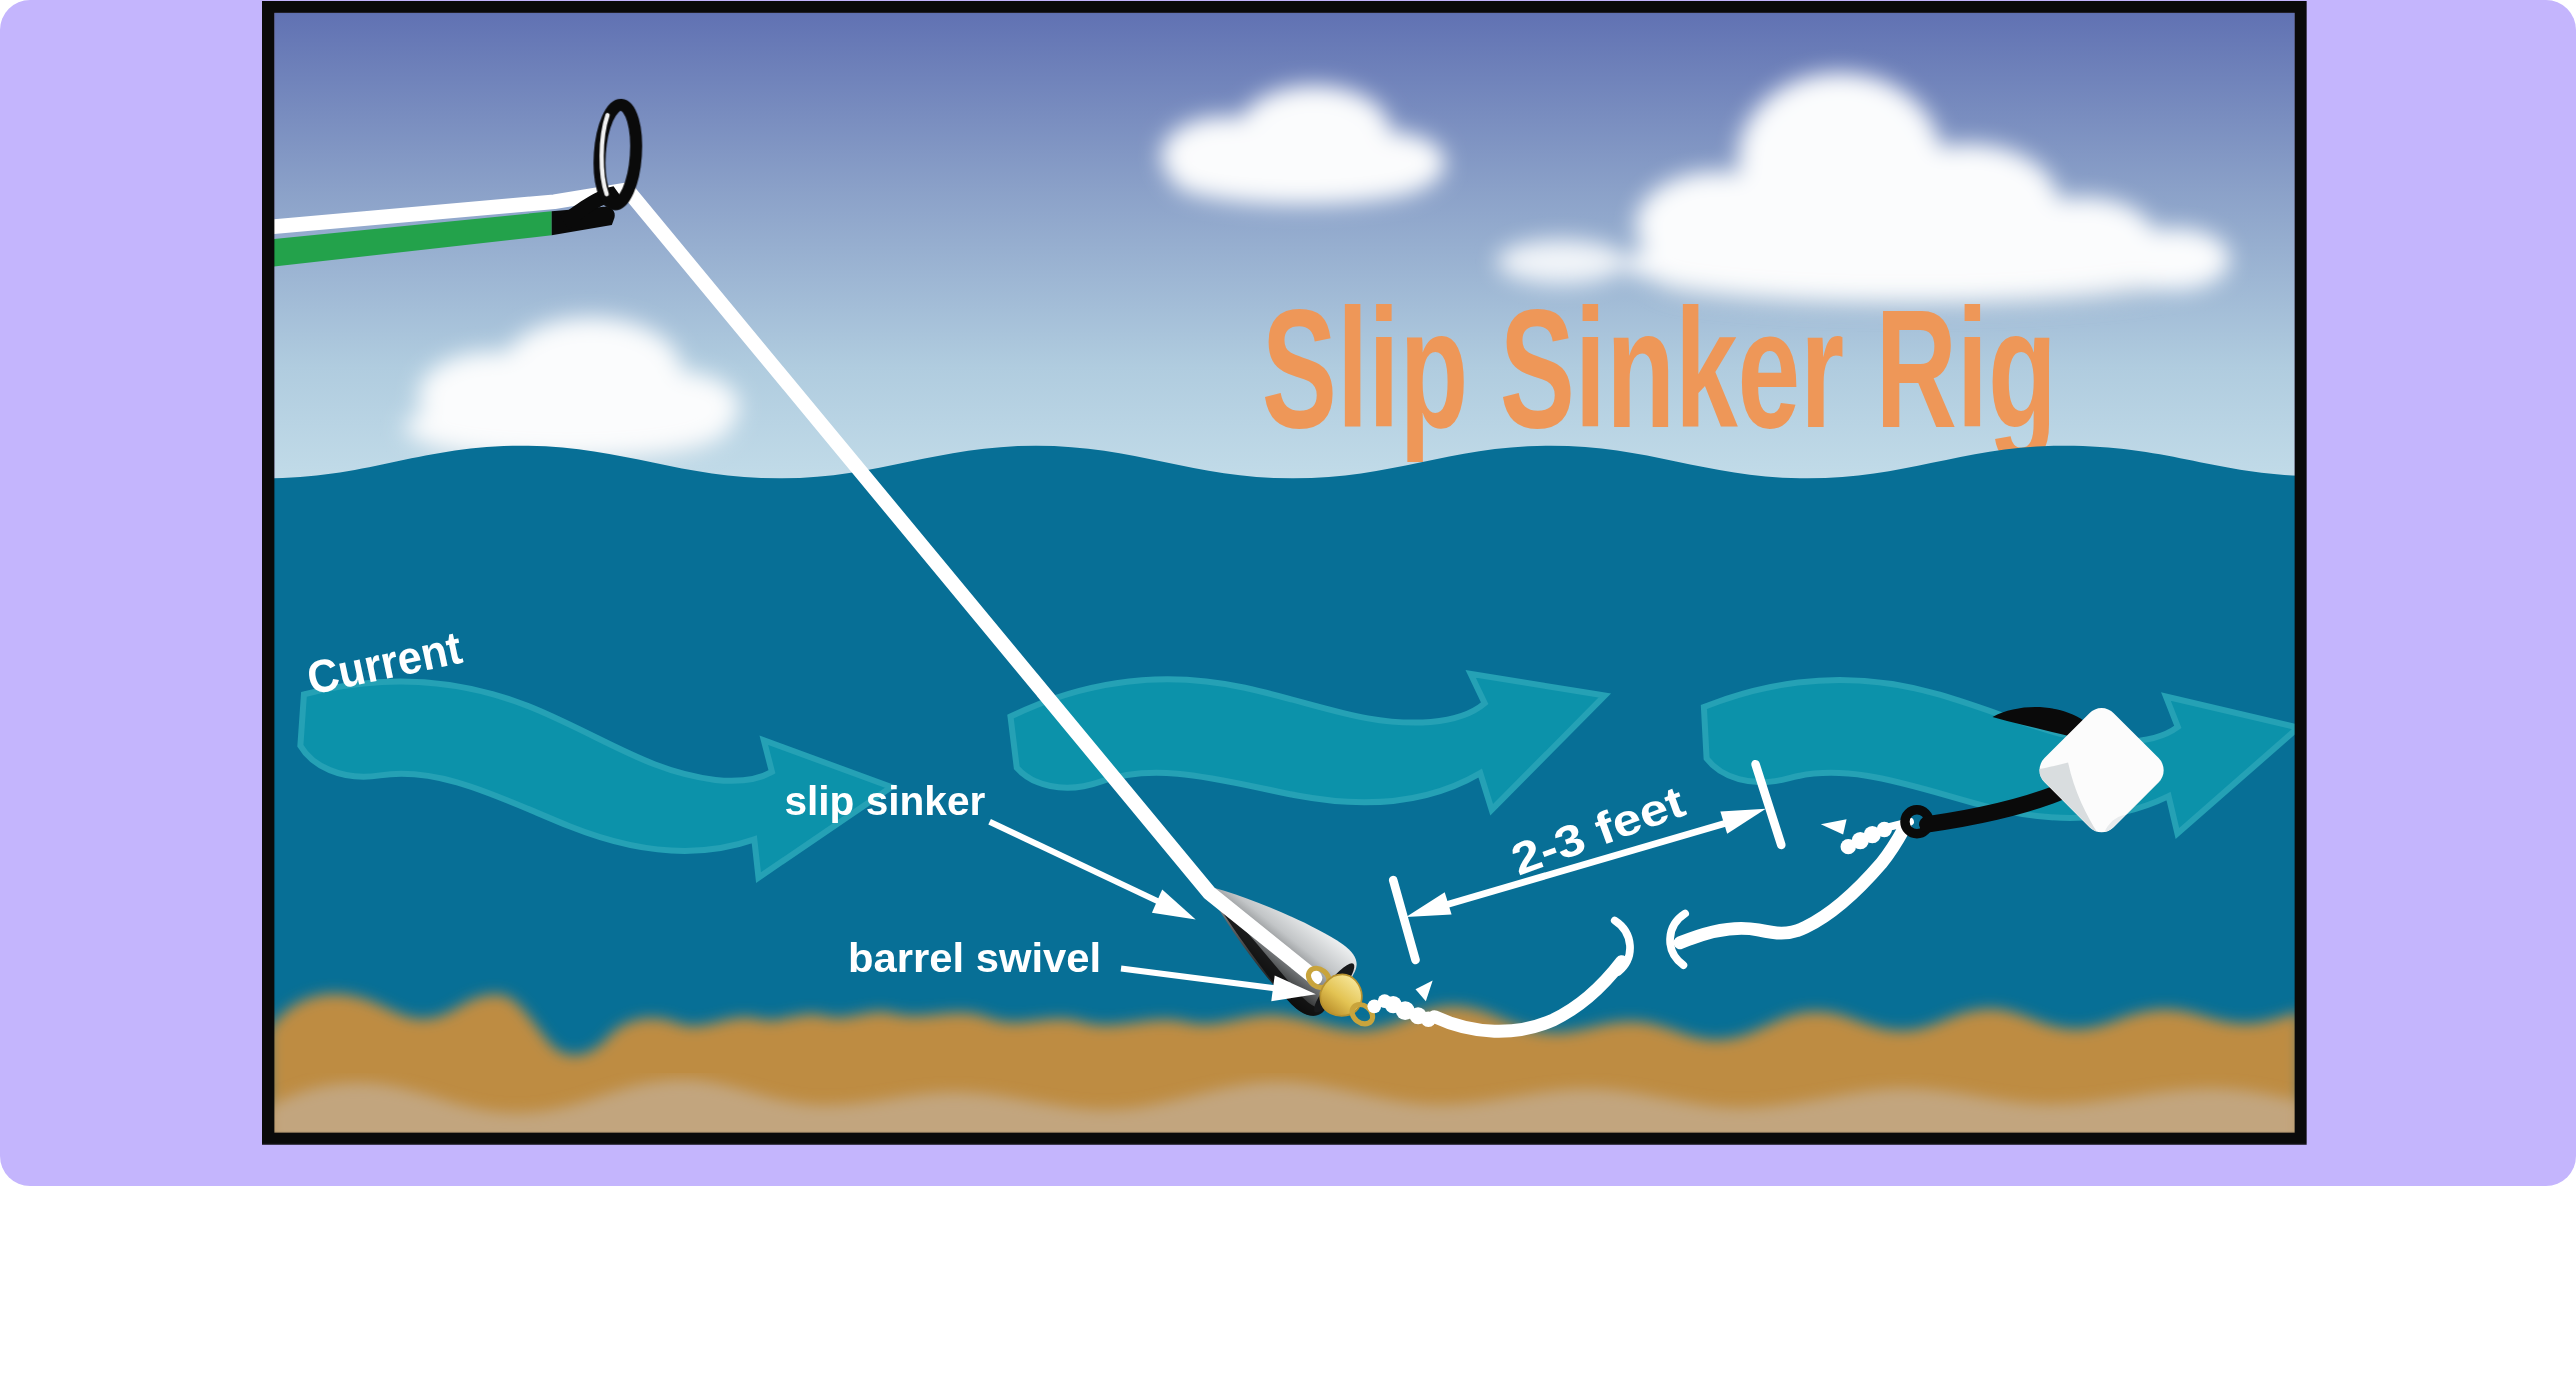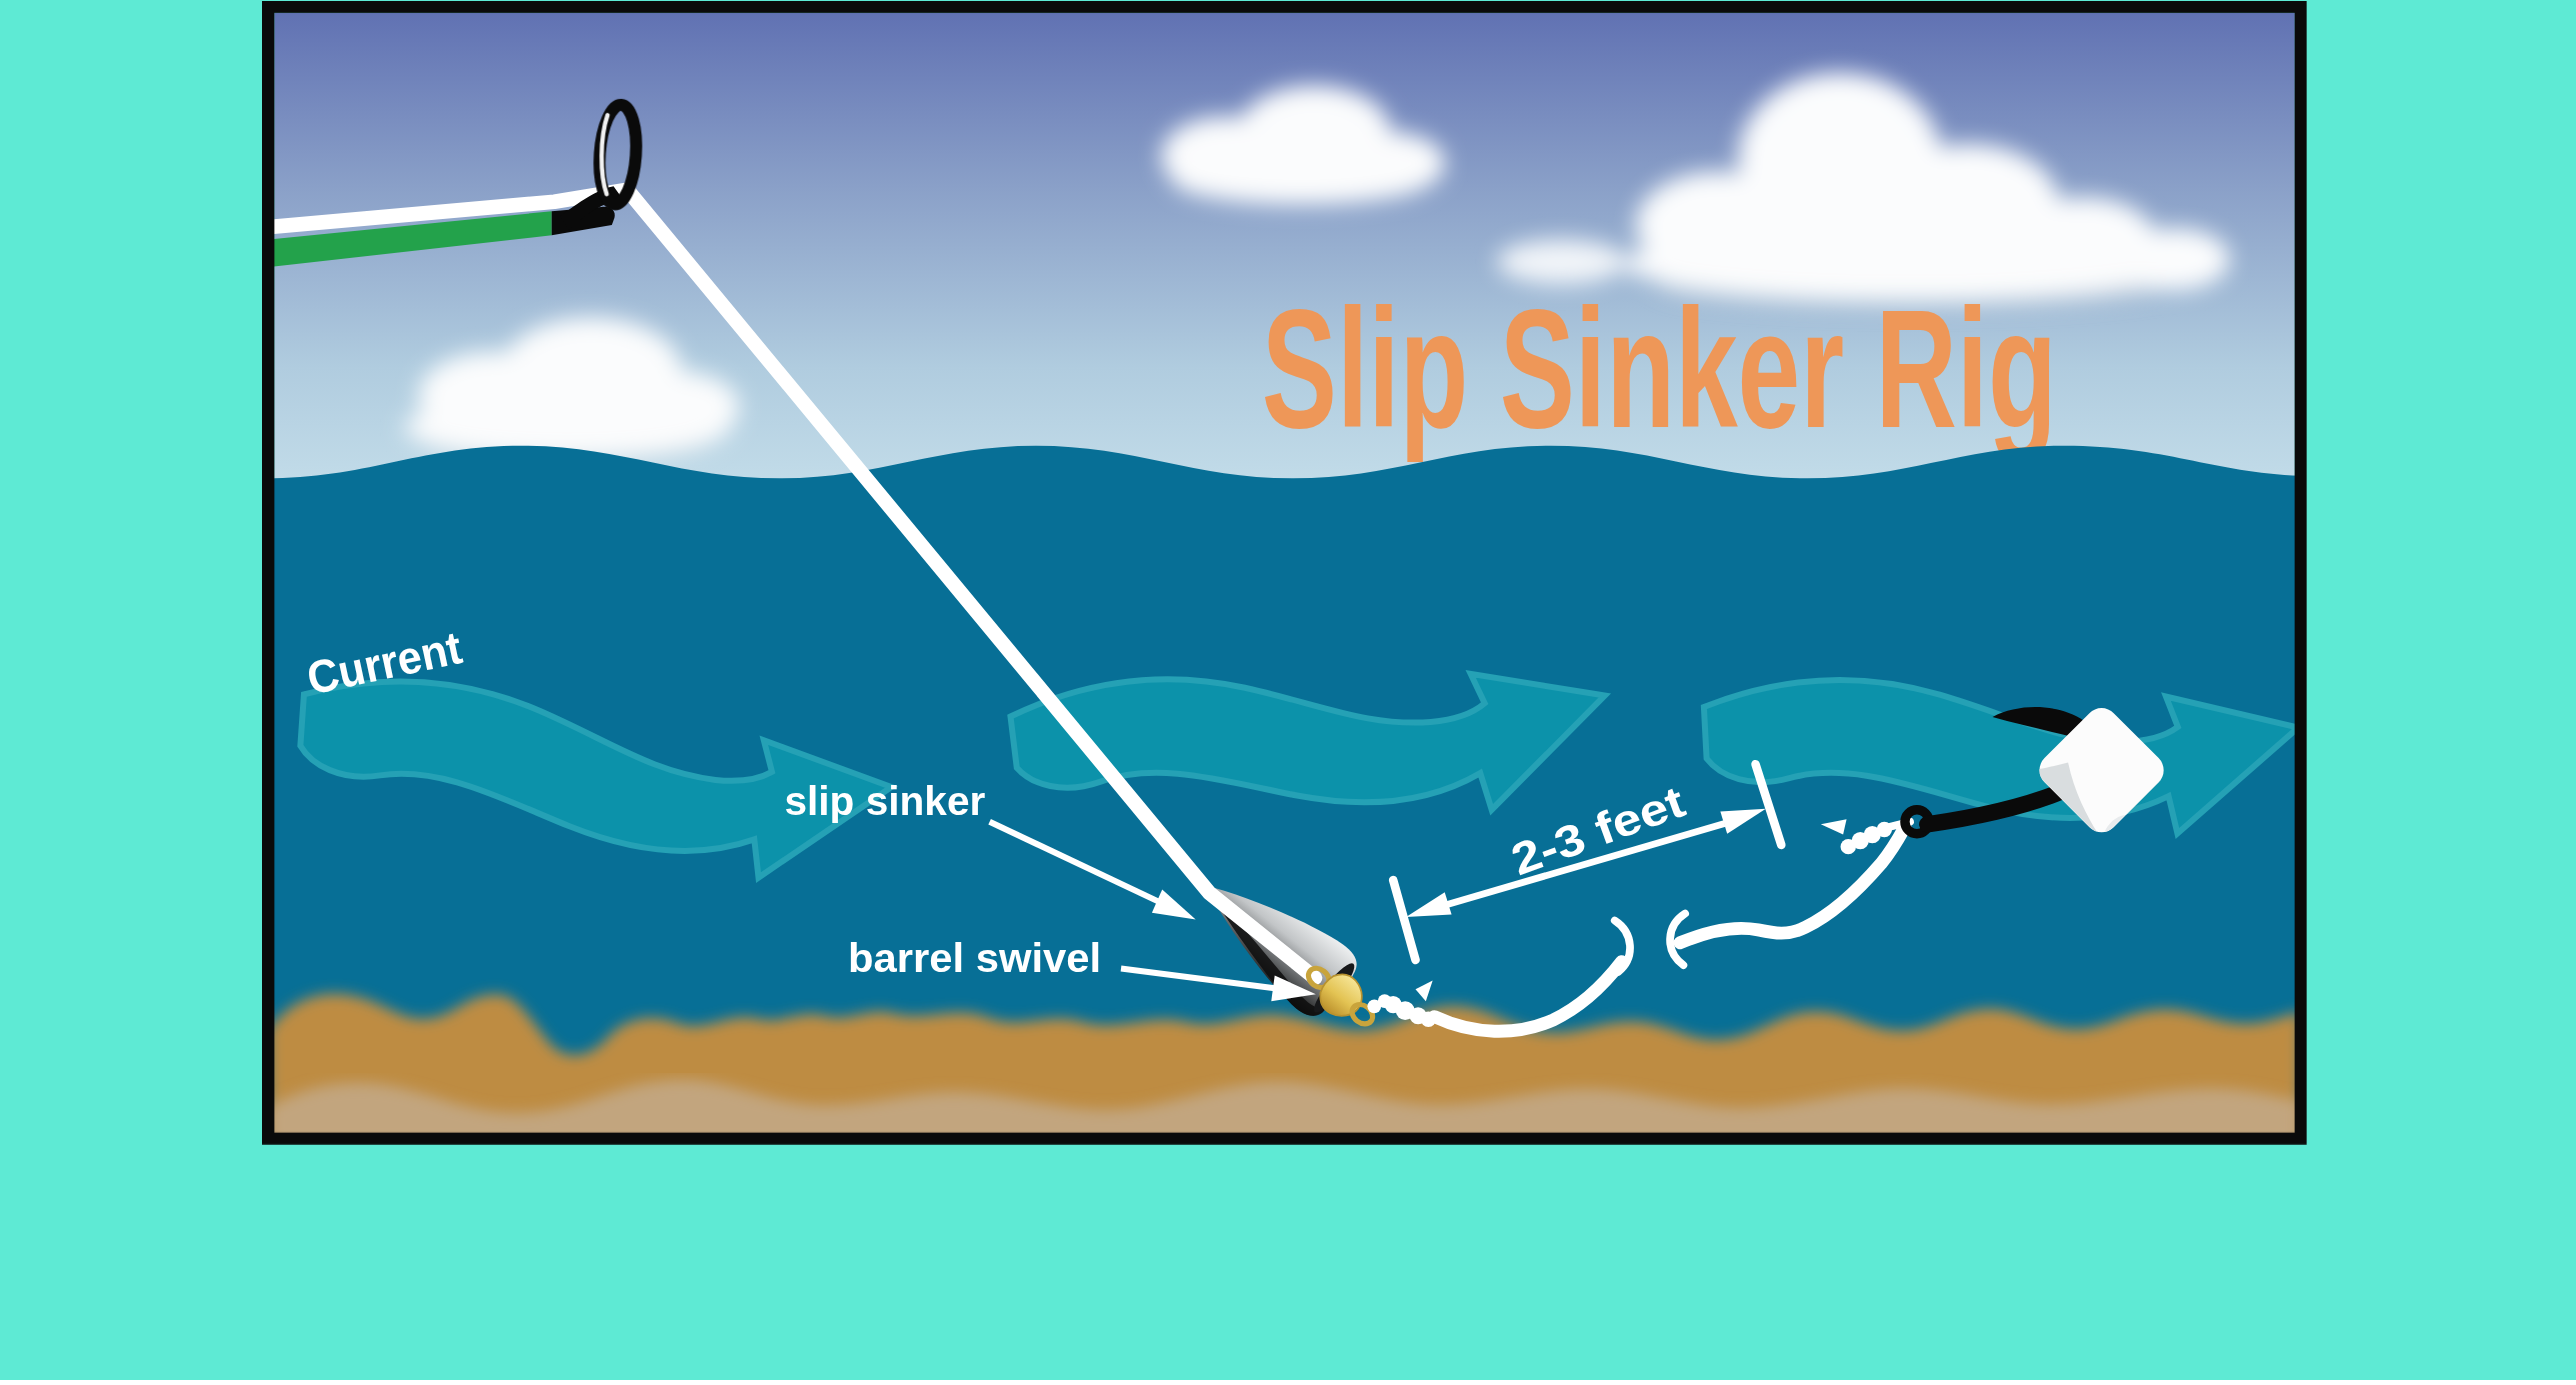--- a/index.html
+++ b/index.html
@@ -1,16 +1,16 @@
 <!DOCTYPE html>
 <html style="--title-orange: #EE9758; --water: #076F96; --current-arrow: #0C92AA; --arrow-outline: #25A1B5; --sky-top: #5F70B2; --sky-bottom: #C8E1EC; --sand-dark: #BE8C42; --sand-light: #C2A57E; --rod-green: #23A24B; --swivel-gold: #E7C64E; --annotation-white: #FFFFFF; --frame-black: #0A0A0A;font-size:13.7px"><head>
 <meta charset="utf-8">
 <style>
   html,body{margin:0;padding:0;background:#ffffff;}
-  .stage{width:2576px;height:1380px;position:relative;background:#5eead4;font-family:"Liberation Sans",sans-serif;}
+  .stage{width:2576px;height:1186px;position:relative;background:#c4b5fd;font-family:"Liberation Sans",sans-serif;border-radius:30px;}
   svg{display:block;}
   text{font-family:"Liberation Sans","DejaVu Sans",sans-serif;}
   .t-title{fill:var(--title-orange,#EE9758);font-weight:bold;font-size:196px;}
   .t-label{fill:var(--annotation-white,#fff);font-weight:bold;font-size:48px;}
   .t-current{fill:var(--annotation-white,#fff);font-weight:bold;font-size:54px;}
   .t-feet{fill:var(--annotation-white,#fff);font-weight:bold;font-size:52px;}
   .c-water{fill:var(--water,#076F96);}
   .c-arrow{fill:var(--current-arrow,#0C92AA);stroke:var(--arrow-outline,#25A1B5);stroke-width:7px;}
   .c-sand-dark{fill:var(--sand-dark,#BE8C42);}
   .c-sand-light{fill:var(--sand-light,#C2A57E);}

